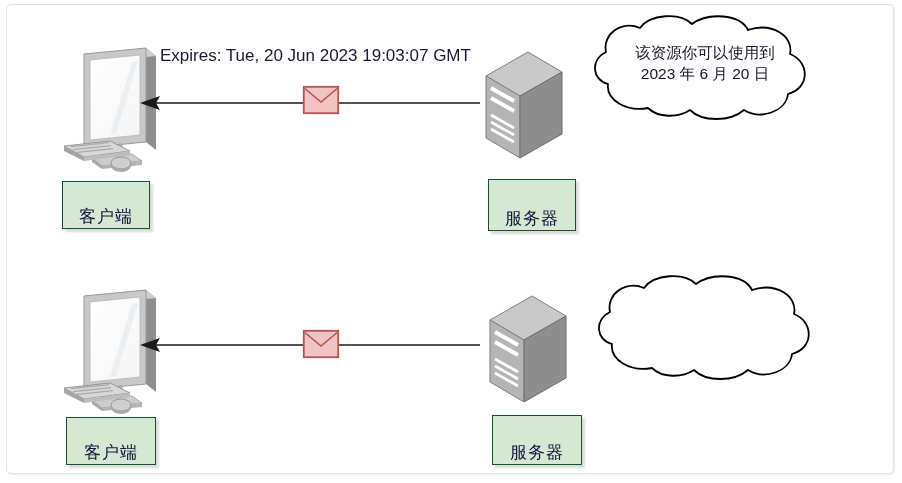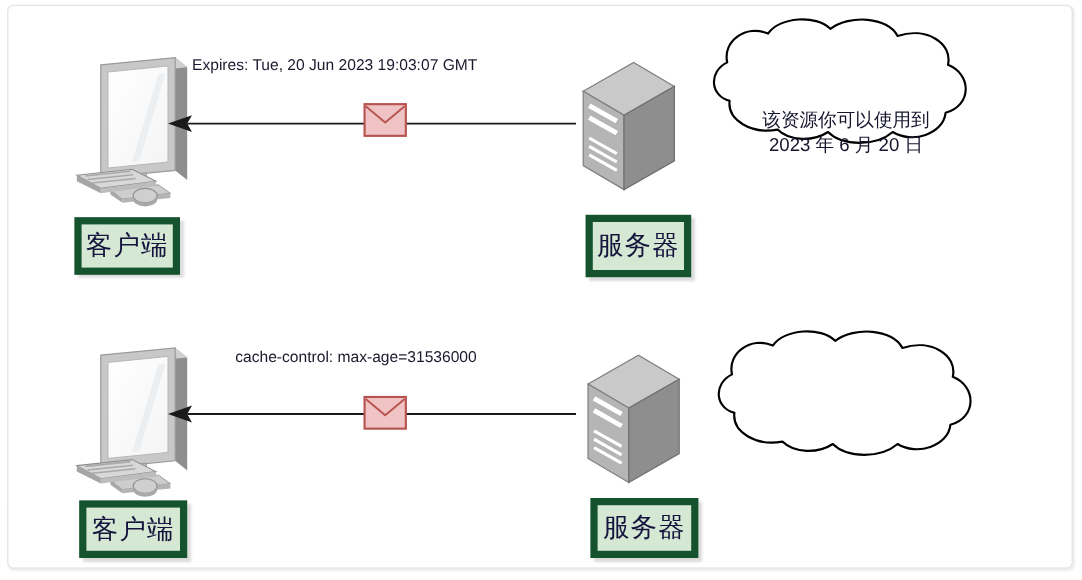--- a/index.html
+++ b/index.html
@@ -35,49 +35,48 @@
     box-sizing: border-box;
   }
 
   
   .node { position: absolute; }
 
   
   .label-box {
     position: absolute;
     background: #d5e8d4;
-    border: 6px solid #14532d;
+    border: 1px solid #14532d;
     box-shadow: 3px 3px 2px rgba(0,0,0,0.14);
     display: flex;
-    align-items: center;
+    align-items: flex-end;
     justify-content: center;
     color: #14143c;
-    font-size: 22px;
+    font-size: 17px;
     letter-spacing: 1px;
     box-sizing: border-box;
   }
 
   
   .header-text {
     position: absolute;
     color: #1a1a2e;
-    font-size: 13px;
+    font-size: 17px;
     white-space: nowrap;
   }
 
   
   .cloud-text {
     position: absolute;
     text-align: center;
     color: #15152e;
     font-size: 15.5px;
     line-height: 21px;
     white-space: pre-line;
     pointer-events: none;
-    margin-top: 48px;
   }
 
   svg { display: block; overflow: visible; }
 </style>
 </head>
 <body>
 
 <div id="canvas">
   <div class="frame-border"></div>
 
@@ -175,21 +174,20 @@
   <div class="cloud-text" style="left:600px; top:42px; width:210px;">该资源你可以使用到
 2023 年 6 月 20 日</div>
 
   <div class="label-box" style="left:62px; top:181px; width:88px; height:48px;">
     <span>客户端</span>
   </div>
   <div class="label-box" style="left:488px; top:179px; width:88px; height:52px;">
     <span>服务器</span>
   </div>
 
-  <div class="header-text" style="left:196px; top:290px;">cache-control: max-age=31536000</div>
 
   <div class="node" style="left:58px; top:284px;">
     <svg width="112" height="125" viewBox="0 0 112 125" aria-hidden="true">
       <defs>
         <linearGradient id="scr2" x1="0" y1="0" x2="1" y2="1">
           <stop offset="0%" stop-color="#ffffff"></stop>
           <stop offset="100%" stop-color="#f4f4f4"></stop>
         </linearGradient>
       </defs>
       <polygon points="88,6 98,14 98,108 88,100" fill="#8e8e8e"></polygon>

